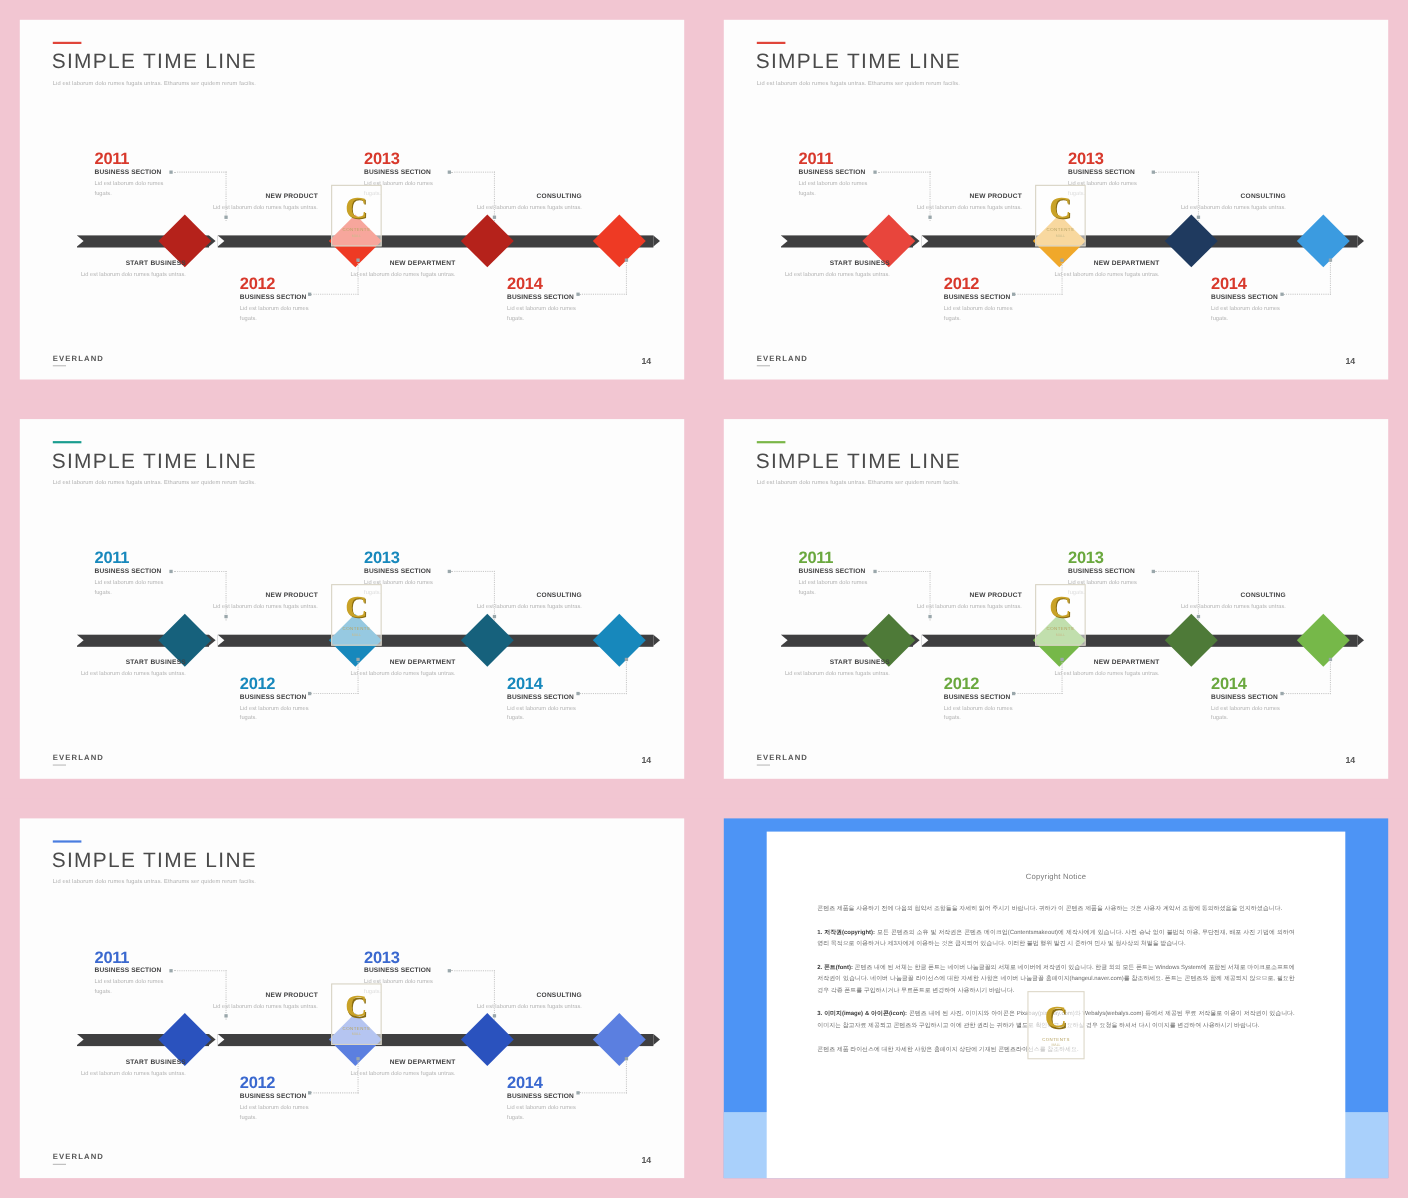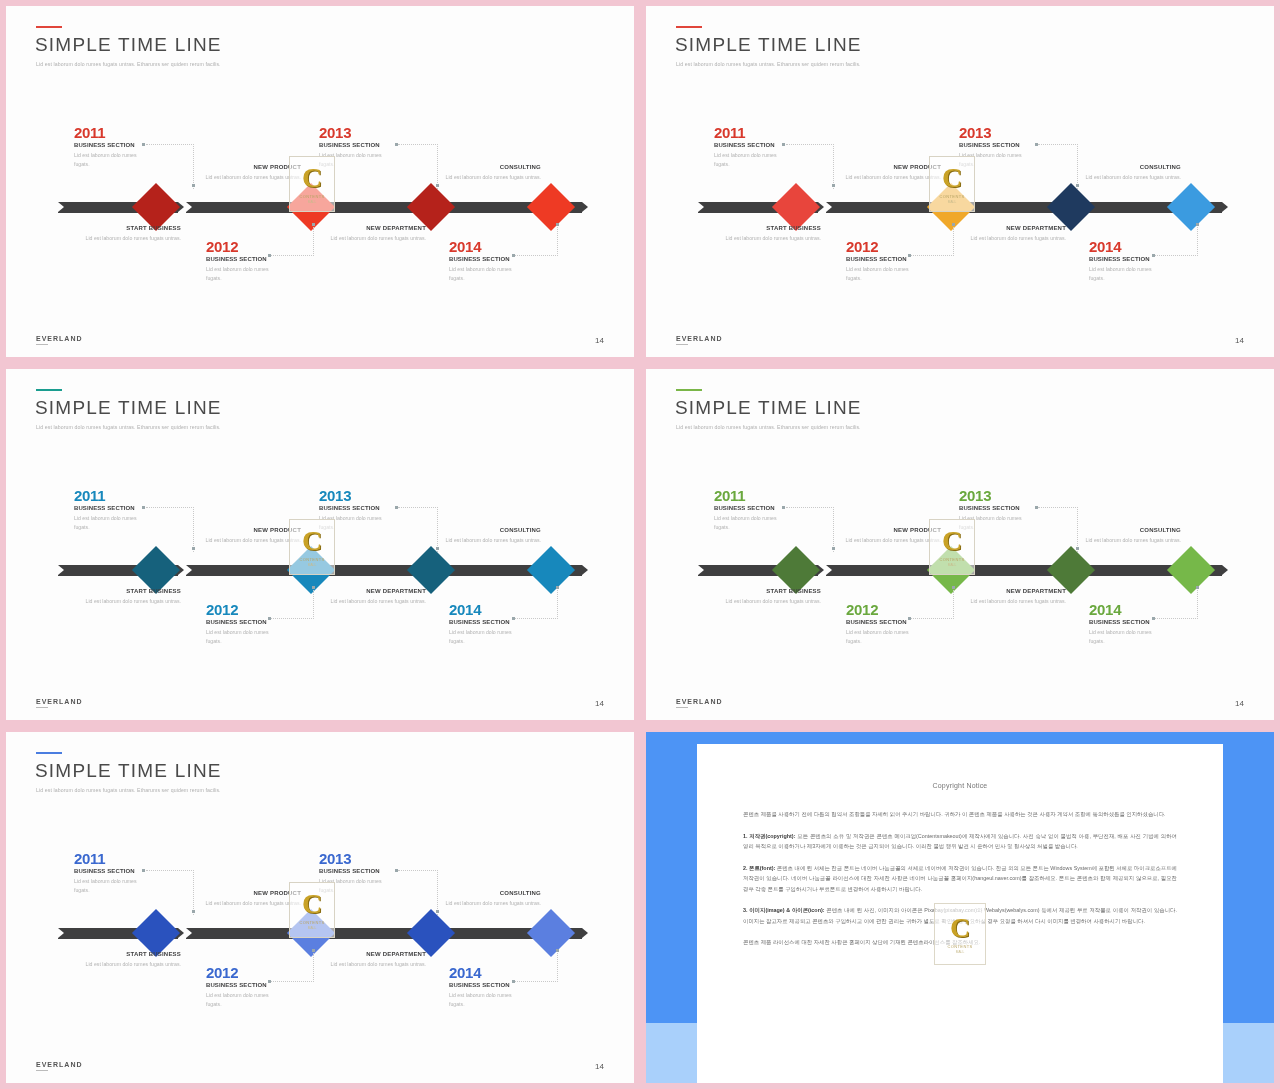--- a/index.html
+++ b/index.html
@@ -14,21 +14,21 @@
   .sheet {
     width: 1280px; height: 1089px;
     display: grid;
     grid-template-columns: 640px 640px;
     grid-template-rows: 363px 363px 363px;
     background: #f2c6d2;
     gap: 0;
   }
   .cell {
     position: relative;
-    padding: 6px;
+    padding: 18px;
     background: #f2c6d2;
   }
   .cell.blue-cell { background: #f2c6d2; }
 
   .slide {
     position: relative;
     width: 100%; height: 100%;
     background: #fdfdfd;
     overflow: hidden;
   }
@@ -73,21 +73,21 @@
     position: absolute;
     left: 0; bottom: 0;
     width: 12px; height: 1px;
     background: #bbb;
   }
   .foot-page {
     position: absolute;
     right: 30px; bottom: 12px;
     font-size: 8px;
     color: #555;
-    font-weight: 400;
+    font-weight: 700;
   }
 
   
   .tl-wrap {
     position: absolute;
     left: 0; right: 0;
     top: 118px; height: 170px;
   }
   .tl-bar {
     position: absolute;

